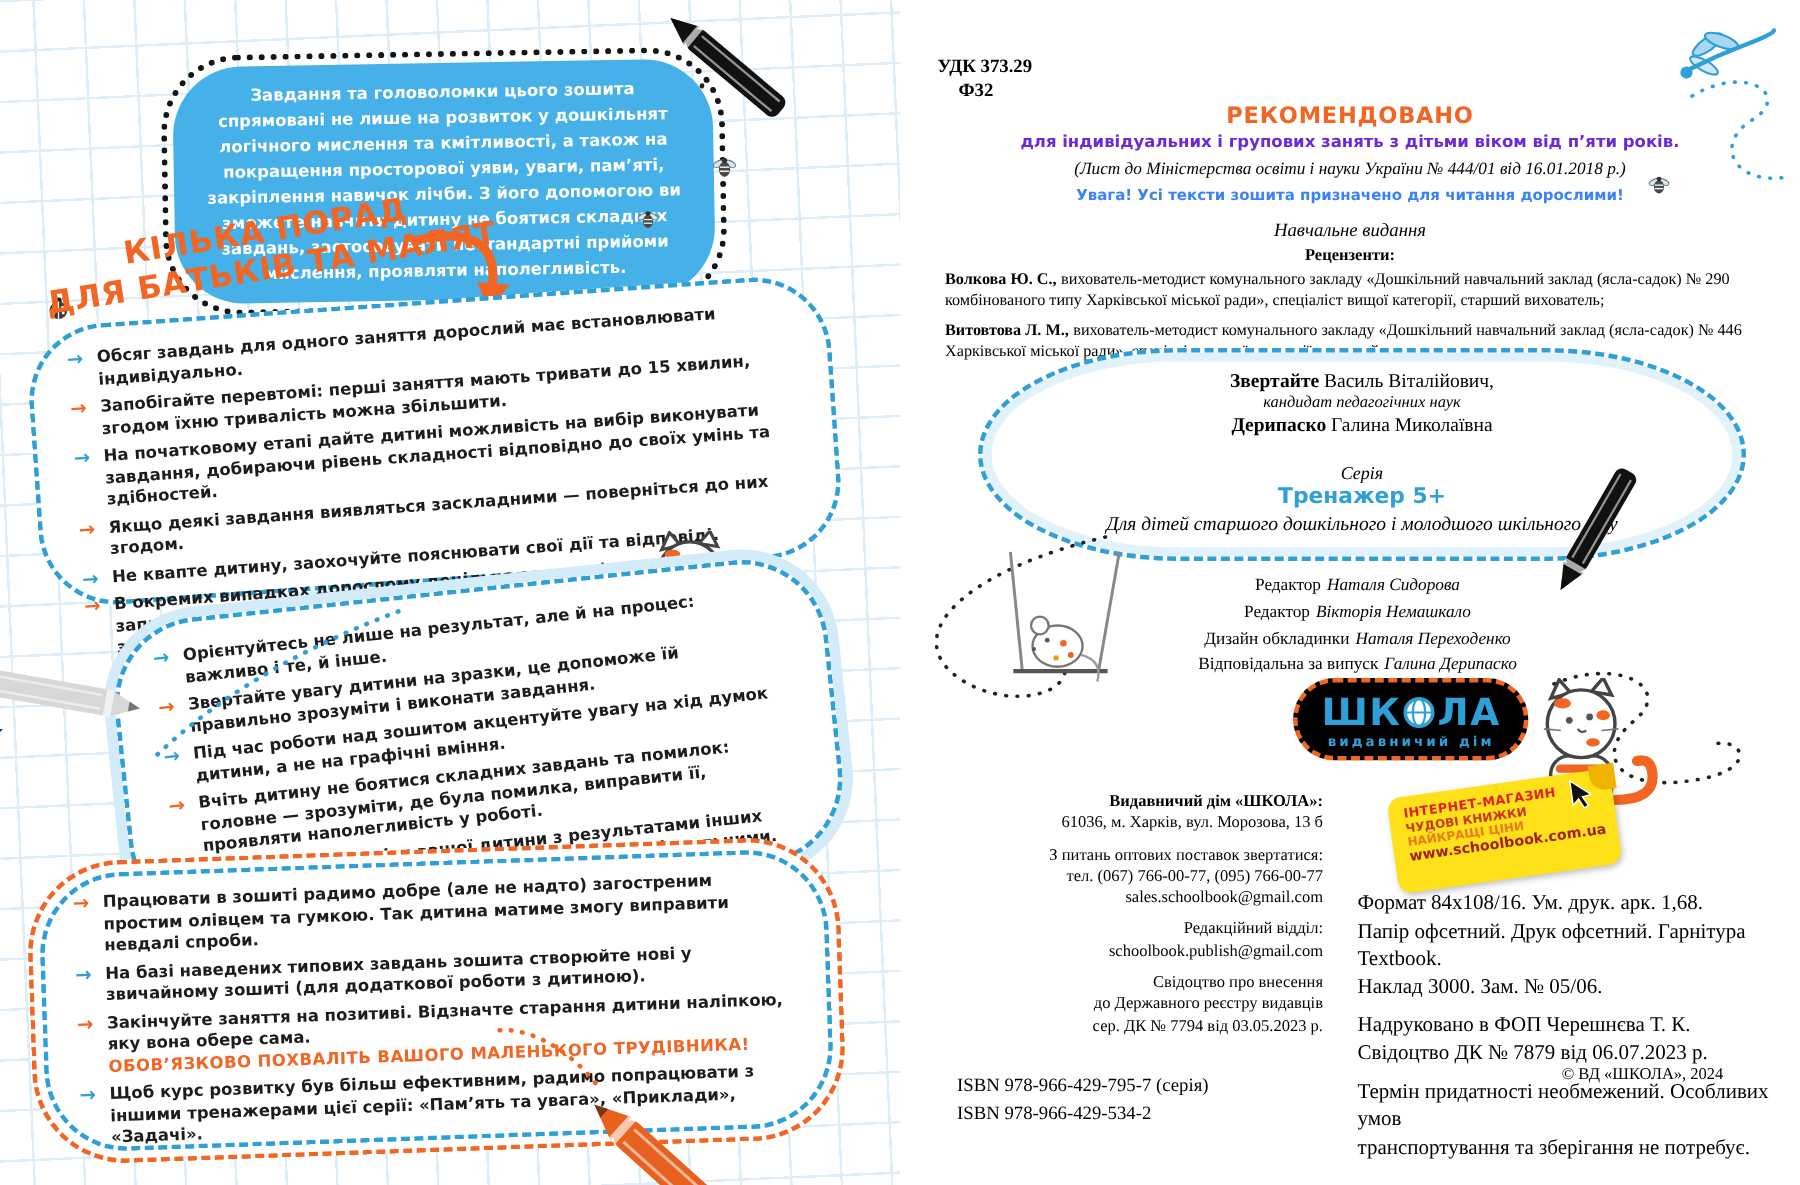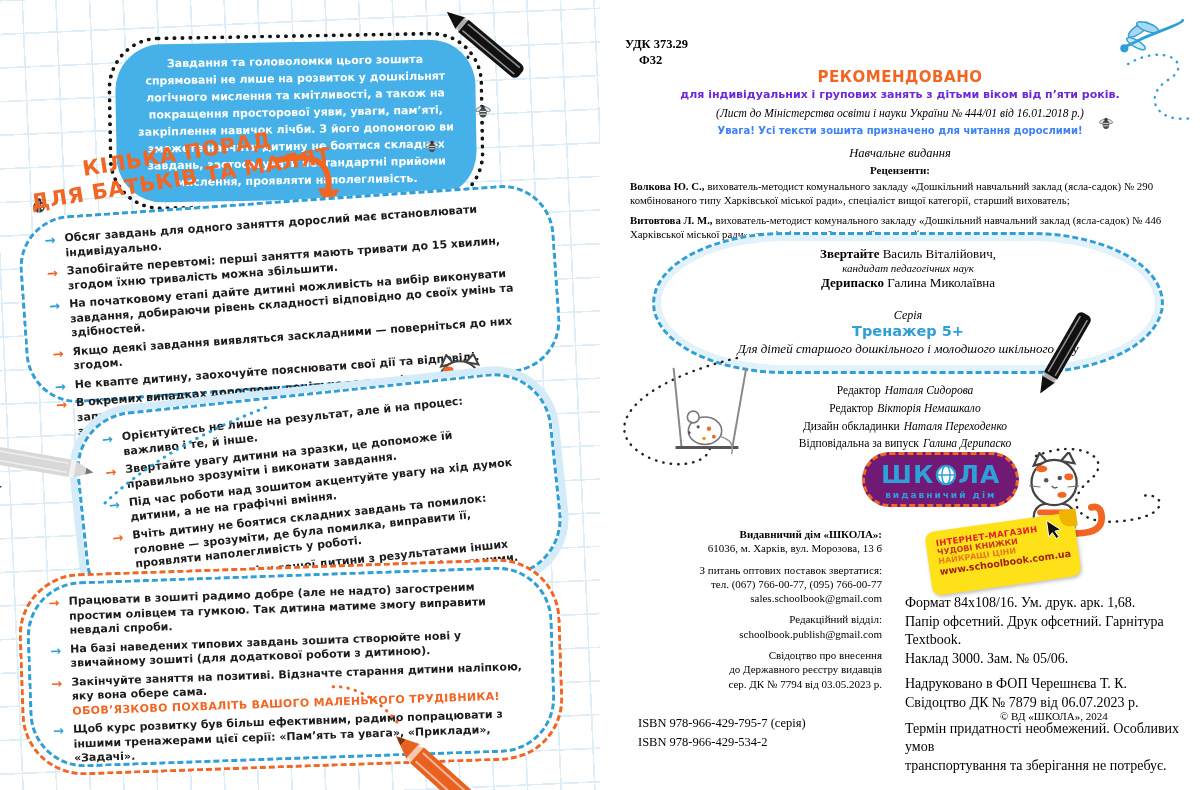--- a/index.html
+++ b/index.html
@@ -49,31 +49,31 @@
   .oval .deg { font-size:11px; font-style:italic; }
   .oval .a2 { font-size:13px; margin-top:1px; }
   .oval .ser { font-size:12px; font-style:italic; margin-top:17px; }
   .oval .trainer { font-size:14.5px; font-weight:800; color:#2f9fd8; }
   .oval .ttl { margin-top:1px; }
   .oval .ttl .main { font-size:27px; font-weight:800; color:#f26522; letter-spacing:1px; }
   .oval .ttl .rest { font-size:20px; font-weight:700; color:#2f9fd8; margin-left:6px; }
   .oval .aud { font-size:13px; font-style:italic; margin-top:2px; }
   .credits { left:55px; top:382px; width:500px; text-align:center; font-size:11.5px; line-height:1.55; }
   .credits i { margin-left:4px; }
-  .logo { left:262px; top:452px; border:3px dashed #f26522; border-radius:38px; padding:5px 16px 4px; text-align:center; background:#701a75; }
+  .logo { left:262px; top:452px; border:3px dashed #f26522; border-radius:38px; padding:5px 16px 4px; text-align:center; background:#000000; }
   .logo .word { color:#2f9fd8; font-size:25px; font-weight:800; letter-spacing:1px; display:flex; align-items:center; justify-content:center; }
   .logo .word svg { margin:0 1px; }
   .logo .tag { color:#2f9fd8; font-size:9px; font-weight:700; letter-spacing:2px; margin-top:1px; }
   .publisher { left:40px; top:527px; width:242px; text-align:right; font-size:11px; line-height:1.3; }
   .publisher p { margin-bottom:7px; }
   .publisher .pt { font-weight:700; }
   .printinfo { left:305px; top:594px; width:292px; text-align:left; font-size:14px; line-height:1.33; }
   .printinfo p { margin-bottom:7px; }
   .isbn { left:38px; top:703px; font-size:12.5px; line-height:1.5;margin-top:11px; }
-  .copyright { left:400px; top:710px; width:190px; text-align:left; font-size:11px; }
+  .copyright { left:400px; top:710px; width:190px; text-align:center; font-size:11px; }
 
   .sticker { left:328px; top:522px; width:150px; height:64px; background:#ffe11a; border-radius:9px; transform:rotate(-8deg); box-shadow:1px 2px 4px rgba(0,0,0,.25); padding:7px 10px 0; }
   .sticker .s1 { color:#e31e24; font-weight:800; font-size:8.5px; letter-spacing:.3px; }
   .sticker .s2 { color:#c8371e; font-weight:800; font-size:8px; }
   .sticker .s3 { color:#e87b1a; font-weight:800; font-size:8px; }
   .sticker .su { color:#a32014; font-weight:800; font-size:9.5px; }
   .sticker .fold { position:absolute; top:-3px; right:-3px; width:17px; height:17px; background:#f0b400; border-radius:0 0 0 10px; }
   .sticker .hand { position:absolute; right:8px; top:4px; }
 
   .dots { fill:none; stroke-dasharray:.5 7; stroke-width:3; stroke-linecap:round; }

